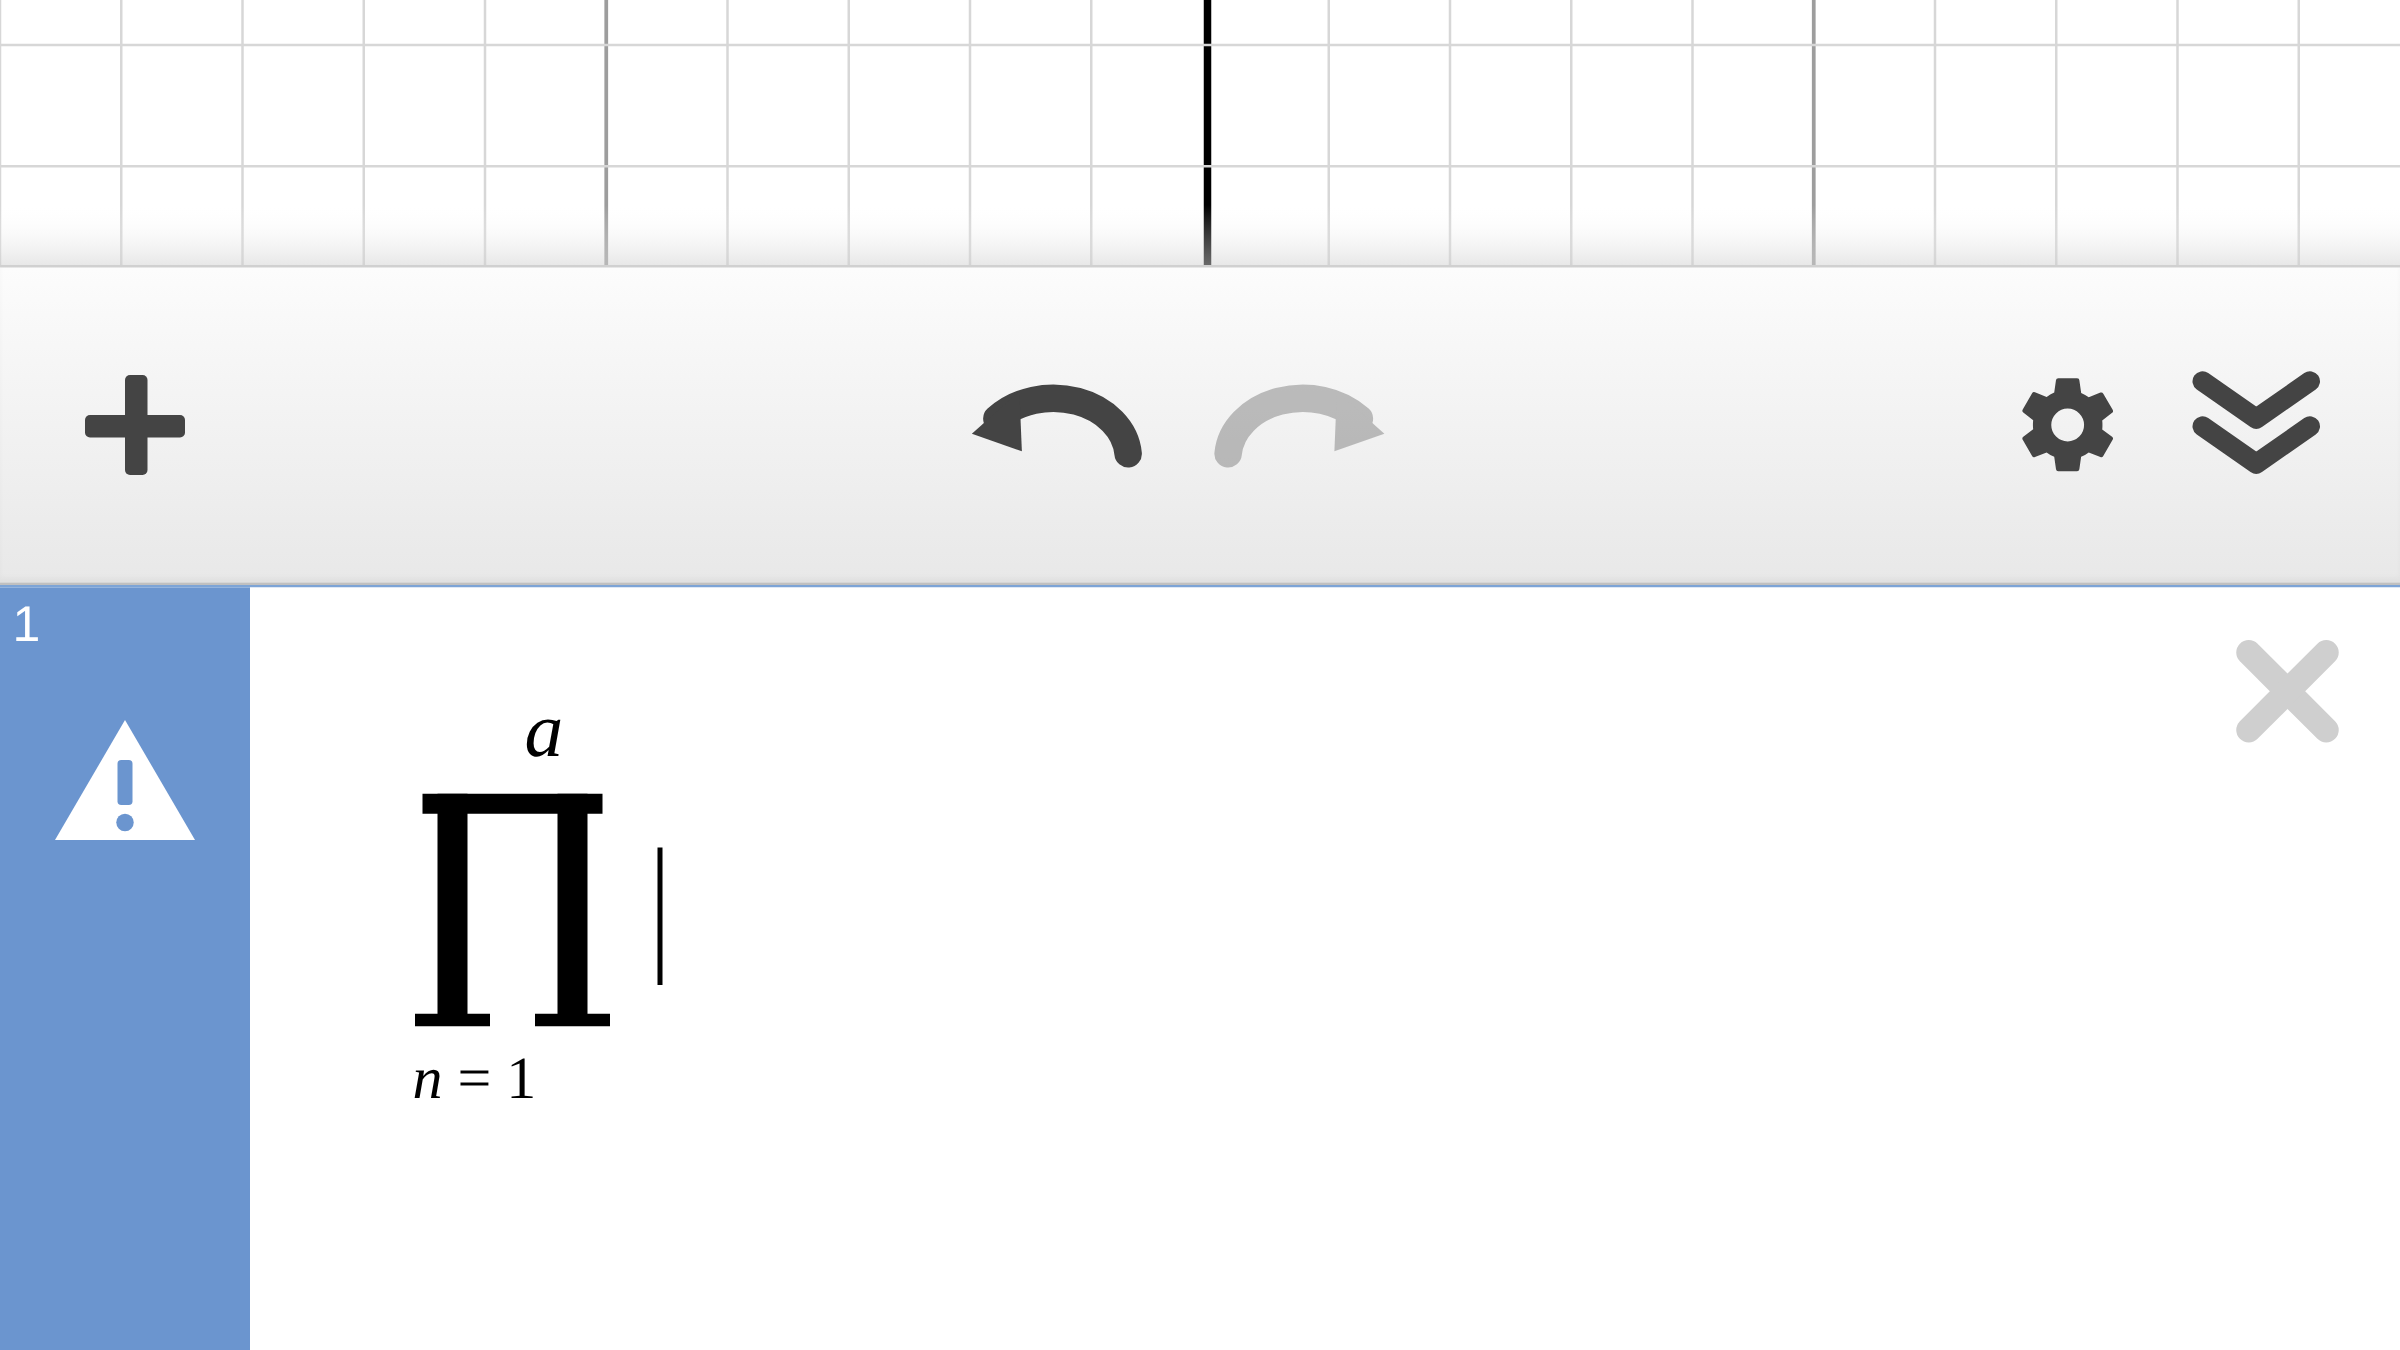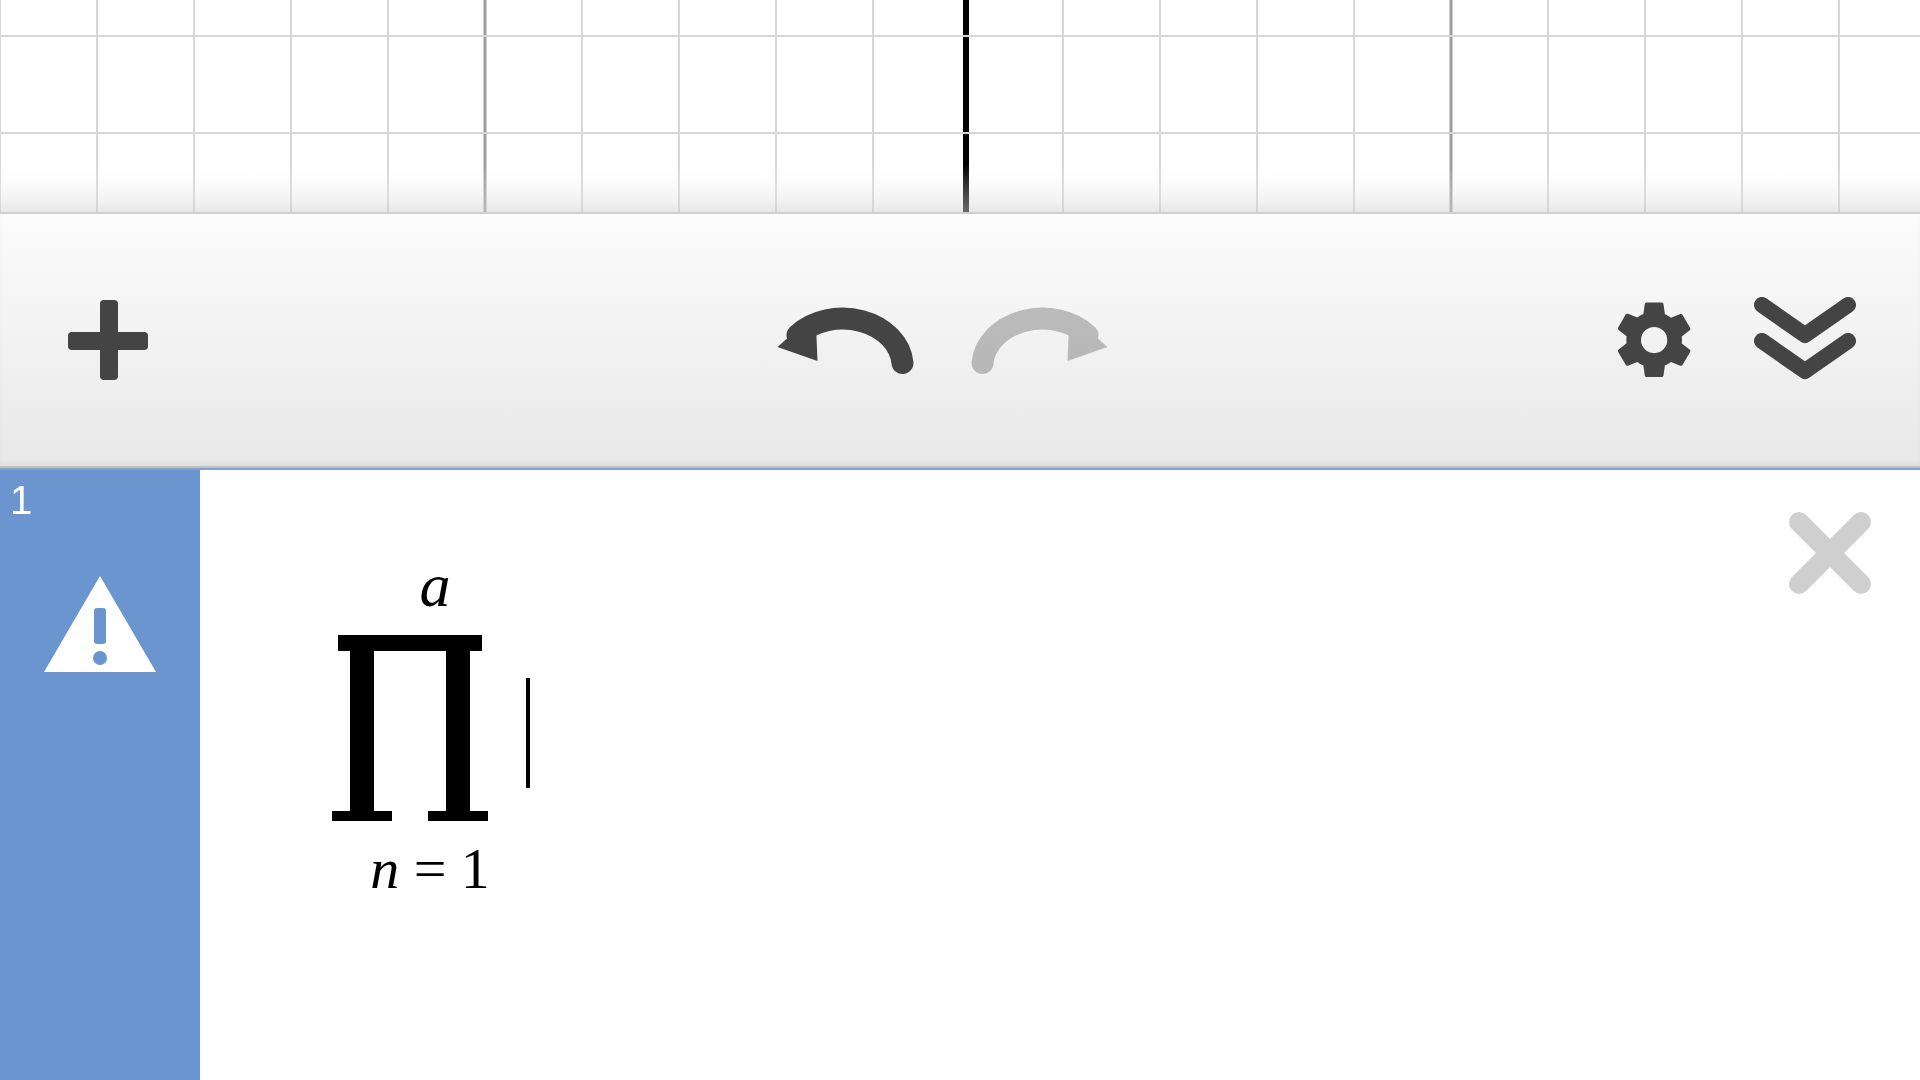--- a/index.html
+++ b/index.html
@@ -91,22 +91,22 @@
     font-style: italic;
     text-align: center;
     margin-bottom: 6px;
     margin-left: 10px;
   }
   .math-prod-row {
     display: flex;
     align-items: center;
   }
   .math-lower {
-    font-size: 58px;
-    text-align: center;
+    font-size: 48px;
+    text-align: left;
     margin-top: 8px;
   }
   .math-lower .var { font-style: italic; }
   .cursor-caret {
     display: inline-block;
     width: 4px;
     height: 110px;
     background: #000;
     margin-left: 36px;
     vertical-align: middle;

